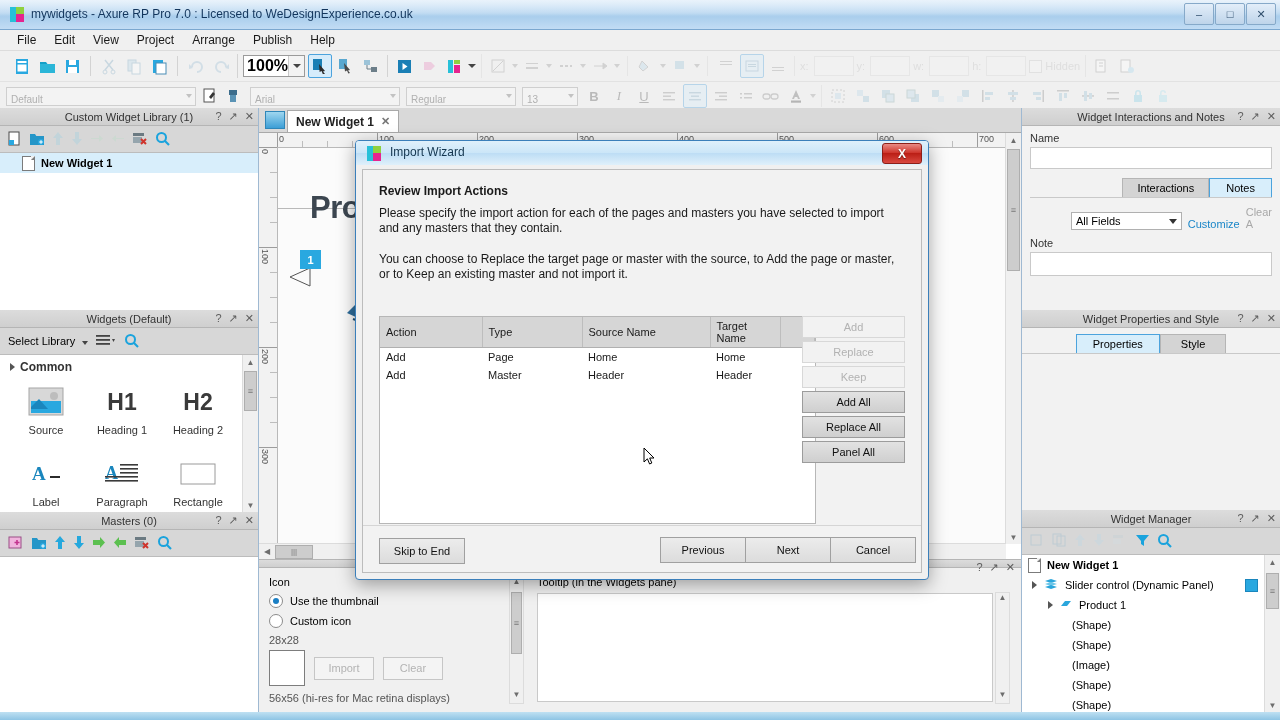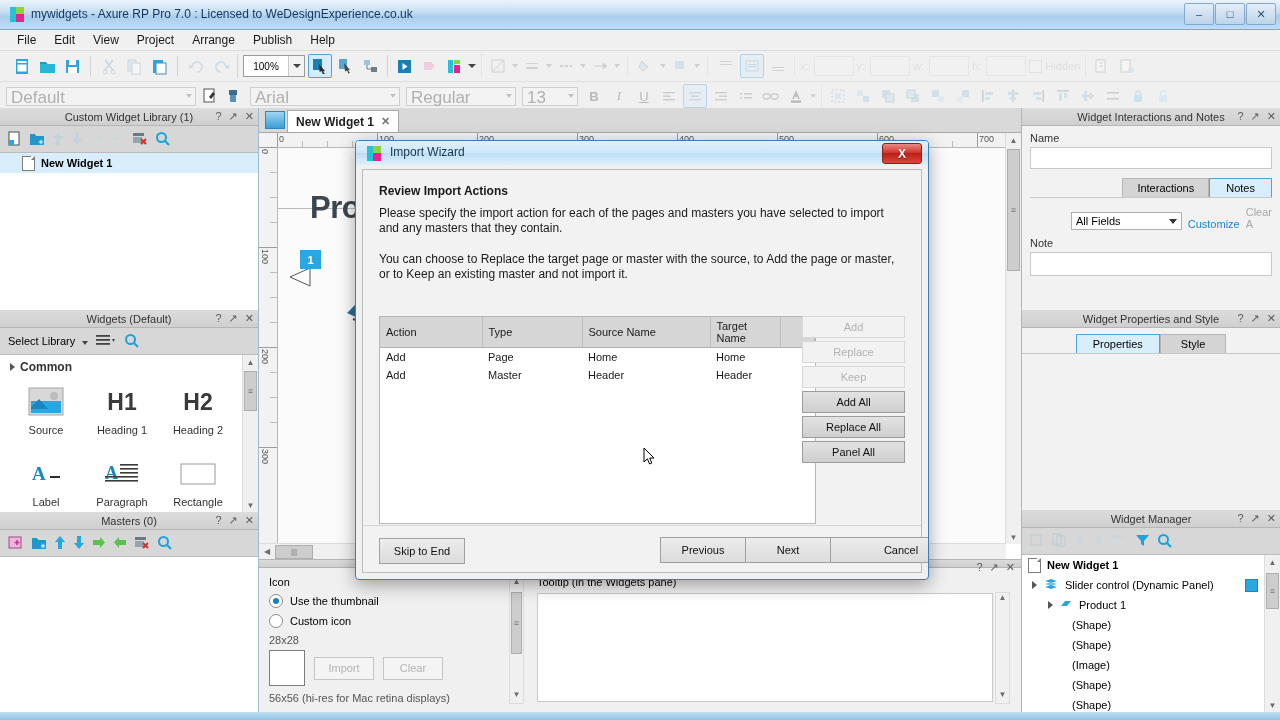--- a/index.html
+++ b/index.html
@@ -38,25 +38,25 @@
   
   .toolbar{height:30px;background:#f0f0f0;display:flex;align-items:center;padding-left:6px;
     border-bottom:1px solid #e2e2e2;}
   .toolbar2{height:28px;background:#f0f0f0;display:flex;align-items:center;padding-left:6px;
     border-bottom:1px solid #b8b8b8;}
   .tgrp{display:flex;align-items:center;gap:3px;padding:0 5px;position:relative;}
   .tgrp+.tgrp{border-left:1px solid #d3d3d3;}
   .tbtn{width:22px;height:22px;border-radius:2px;display:flex;align-items:center;justify-content:center;}
   .tbtn.sel{background:#d6ecfb;border:1px solid #4ca3dd;}
   .zoombox{display:flex;align-items:center;height:20px;border:1px solid #9a9a9a;background:#fff;}
-  .zoombox .v{width:44px;text-align:center;font-size:10px;}
+  .zoombox .v{width:44px;text-align:right;font-size:16px;font-weight:bold;}
   .zoombox .ar{width:15px;border-left:1px solid #c9c9c9;display:flex;align-items:center;justify-content:center;
      background:#f3f3f3;height:100%;}
   .combo{height:19px;border:1px solid #cfcfcf;background:#f3f3f3;color:#b0b0b0;
-     display:flex;align-items:flex-start;padding:0 4px;box-sizing:border-box;font-size:17px;position:relative;}
+     display:flex;align-items:flex-end;padding:0 4px;box-sizing:border-box;font-size:10px;position:relative;}
   .combo .car{position:absolute;right:3px;top:6px;border-left:3px solid transparent;border-right:3px solid transparent;border-top:4px solid #c2c2c2;}
   .dis{opacity:.35;}
   .numfield{width:38px;height:18px;border:1px solid #d5d5d5;background:#f5f5f5;margin-left:2px;}
   .lbl-dim{color:#bdbdbd;font-size:11px;}
   .chk{width:11px;height:11px;border:1px solid #c8c8c8;background:#f6f6f6;display:inline-block;vertical-align:-1px;}
   .sepcol{width:1px;height:20px;background:#d3d3d3;margin:0 4px;}
 
   
   .work{position:absolute;left:0;right:0;top:108px;bottom:8px;display:flex;}
   .leftcol{width:258px;background:#d9d9d9;display:flex;flex-direction:column;
@@ -1114,21 +1114,21 @@
           <div class="abtn off">Keep</div>
           <div class="abtn">Add All</div>
           <div class="abtn">Replace All</div>
           <div class="abtn">Panel All</div>
         </div>
 
         <div class="dlg-foot">
           <div class="fbtn" style="left:16px;top:12px;">Skip to End</div>
           <div class="fbtn" style="left:297px;top:11px;">Previous</div>
           <div class="fbtn" style="left:382px;top:11px;">Next</div>
-          <div class="fbtn" style="left:467px;top:11px;padding-left:28px;">Cancel</div>
+          <div class="fbtn" style="left:467px;top:11px;">Cancel</div>
         </div>
       </div>
     </div>
 
     <div class="cursor">
       <svg width="13" height="19" viewBox="0 0 13 19">
         <path d="M1 1 L1 15 L4.4 11.8 L6.6 17 L8.8 16 L6.7 11 L11 11 Z" fill="#fff" stroke="#000" stroke-width="1"></path>
       </svg>
     </div>
   </div>

